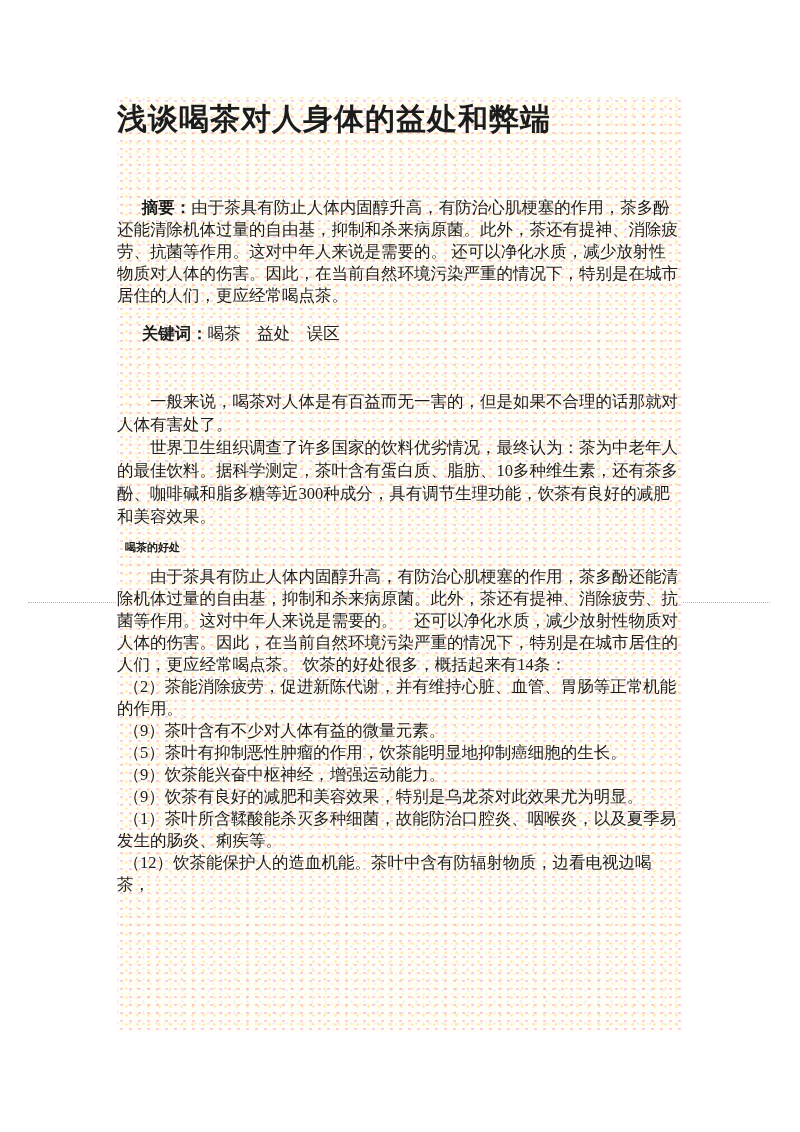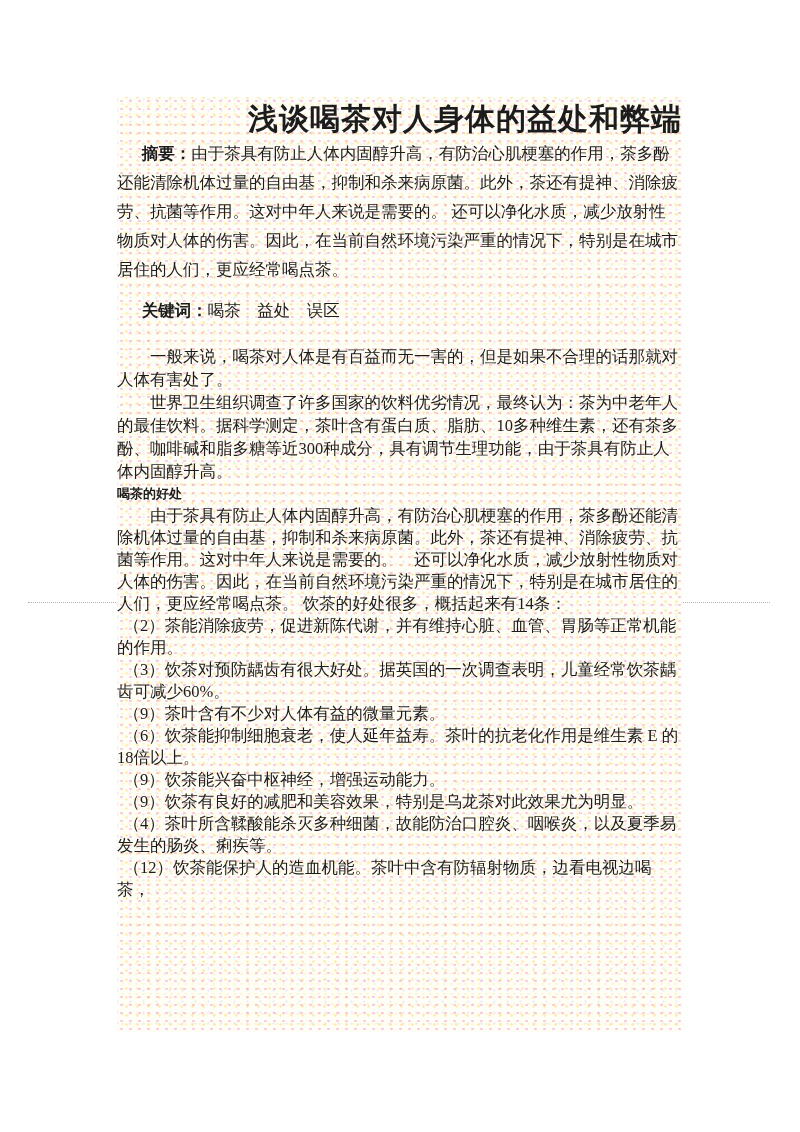--- a/index.html
+++ b/index.html
@@ -40,45 +40,46 @@
       radial-gradient(circle, rgba(200,220,255,0.35) 1px, rgba(200,220,255,0) 1.5px);
     background-size: 9px 8px, 11px 9px, 7px 10px, 13px 11px;
     background-position: 0 0, 4px 5px, 2px 2px, 7px 8px;
   }
   .doc-title {
     margin: 0;
     padding-top: 2px;
     font-size: 30px;
     line-height: 40px;
     font-weight: bold;
-    text-align: right;
+    text-align: left;
     letter-spacing: 1px;
   }
   p { margin: 0; font-size: 16.5px; }
   .abstract {
-    line-height: 29px;
+    margin-top: 58px;
+    line-height: 22px;
     text-indent: 1.5em;
   }
   .keywords {
     margin-top: 14px;
     line-height: 25px;
     text-indent: 1.5em;
   }
   .para-1 {
-    margin-top: 22px;
+    margin-top: 44px;
     line-height: 23px;
     text-indent: 2em;
   }
   .para-2 {
     line-height: 23px;
     text-indent: 2em;
   }
   .section-heading {
-    margin: 0;
-    font-size: 13px;
+    margin: 8px;
+    font-size: 11px;
     line-height: 22px;
     font-weight: bold;
   }
   .benefits-intro {
     line-height: 22px;
     text-indent: 2em;
   }
   .benefit-item {
     line-height: 22px;
     text-indent: 0.4em;
@@ -93,28 +94,27 @@
 <div class="content">
 
   <h1 class="doc-title">浅谈喝茶对人身体的益处和弊端</h1>
 
   <p class="abstract"><b>摘要：</b><span>由于茶具有防止人体内固醇升高，有防治心肌梗塞的作用，茶多酚还能清除机体过量的自由基，抑制和杀来病原菌。此外，茶还有提神、消除疲劳、抗菌等作用。这对中年人来说是需要的。 还可以净化水质，减少放射性物质对人体的伤害。因此，在当前自然环境污染严重的情况下，特别是在城市居住的人们，更应经常喝点茶。</span></p>
 
   <p class="keywords"><b>关键词：</b><span>喝茶　益处　误区</span></p>
 
   <p class="para-1">一般来说，喝茶对人体是有百益而无一害的，但是如果不合理的话那就对人体有害处了。</p>
 
-  <p class="para-2">世界卫生组织调查了许多国家的饮料优劣情况，最终认为：茶为中老年人的最佳饮料。据科学测定，茶叶含有蛋白质、脂肪、10多种维生素，还有茶多酚、咖啡碱和脂多糖等近300种成分，具有调节生理功能，由于茶具有防止人体内固醇升高。</p>
+  <p class="para-2">世界卫生组织调查了许多国家的饮料优劣情况，最终认为：茶为中老年人的最佳饮料。据科学测定，茶叶含有蛋白质、脂肪、10多种维生素，还有茶多酚、咖啡碱和脂多糖等近300种成分，具有调节生理功能，饮茶有良好的减肥和美容效果。</p>
 
   <h2 class="section-heading">喝茶的好处</h2>
 
   <p class="benefits-intro">由于茶具有防止人体内固醇升高，有防治心肌梗塞的作用，茶多酚还能清除机体过量的自由基，抑制和杀来病原菌。此外，茶还有提神、消除疲劳、抗菌等作用。这对中年人来说是需要的。　还可以净化水质，减少放射性物质对人体的伤害。因此，在当前自然环境污染严重的情况下，特别是在城市居住的人们，更应经常喝点茶。 饮茶的好处很多，概括起来有14条：</p>
 
   <p class="benefit-item">（2）茶能消除疲劳，促进新陈代谢，并有维持心脏、血管、胃肠等正常机能的作用。</p>
-  <p class="benefit-item">（3）饮茶对预防龋齿有很大好处。据英国的一次调查表明，儿童经常饮茶龋齿可减少60%。</p>
   <p class="benefit-item">（9）茶叶含有不少对人体有益的微量元素。</p>
-  <p class="benefit-item">（6）饮茶能抑制细胞衰老，使人延年益寿。茶叶的抗老化作用是维生素 E 的18倍以上。</p>
+  <p class="benefit-item">（5）茶叶有抑制恶性肿瘤的作用，饮茶能明显地抑制癌细胞的生长。</p>
   <p class="benefit-item">（9）饮茶能兴奋中枢神经，增强运动能力。</p>
   <p class="benefit-item">（9）饮茶有良好的减肥和美容效果，特别是乌龙茶对此效果尤为明显。</p>
-  <p class="benefit-item">（4）茶叶所含鞣酸能杀灭多种细菌，故能防治口腔炎、咽喉炎，以及夏季易发生的肠炎、痢疾等。</p>
+  <p class="benefit-item">（1）茶叶所含鞣酸能杀灭多种细菌，故能防治口腔炎、咽喉炎，以及夏季易发生的肠炎、痢疾等。</p>
   <p class="benefit-item">（12）饮茶能保护人的造血机能。茶叶中含有防辐射物质，边看电视边喝茶，</p>
 
 </div>
 
 </body></html>

